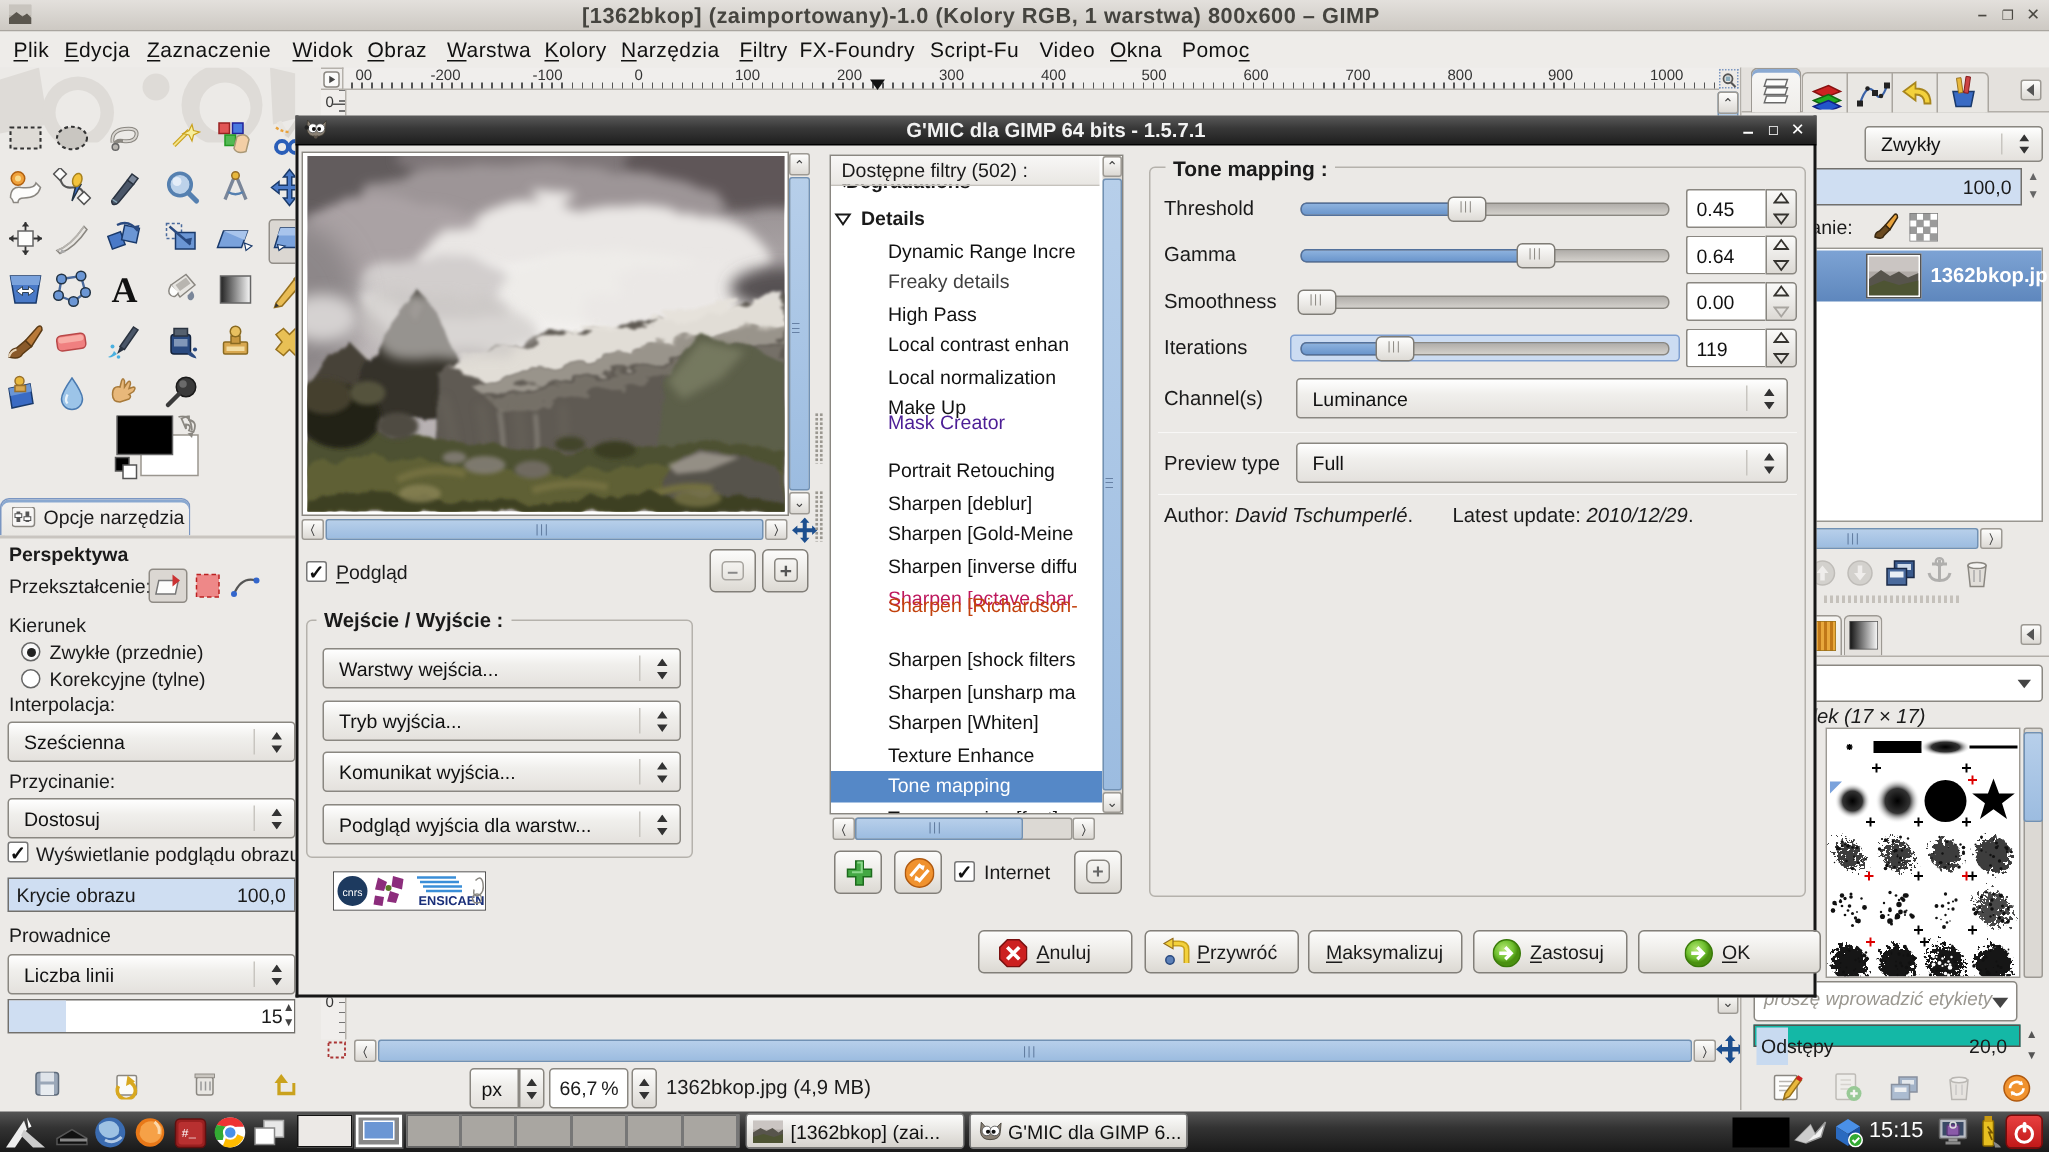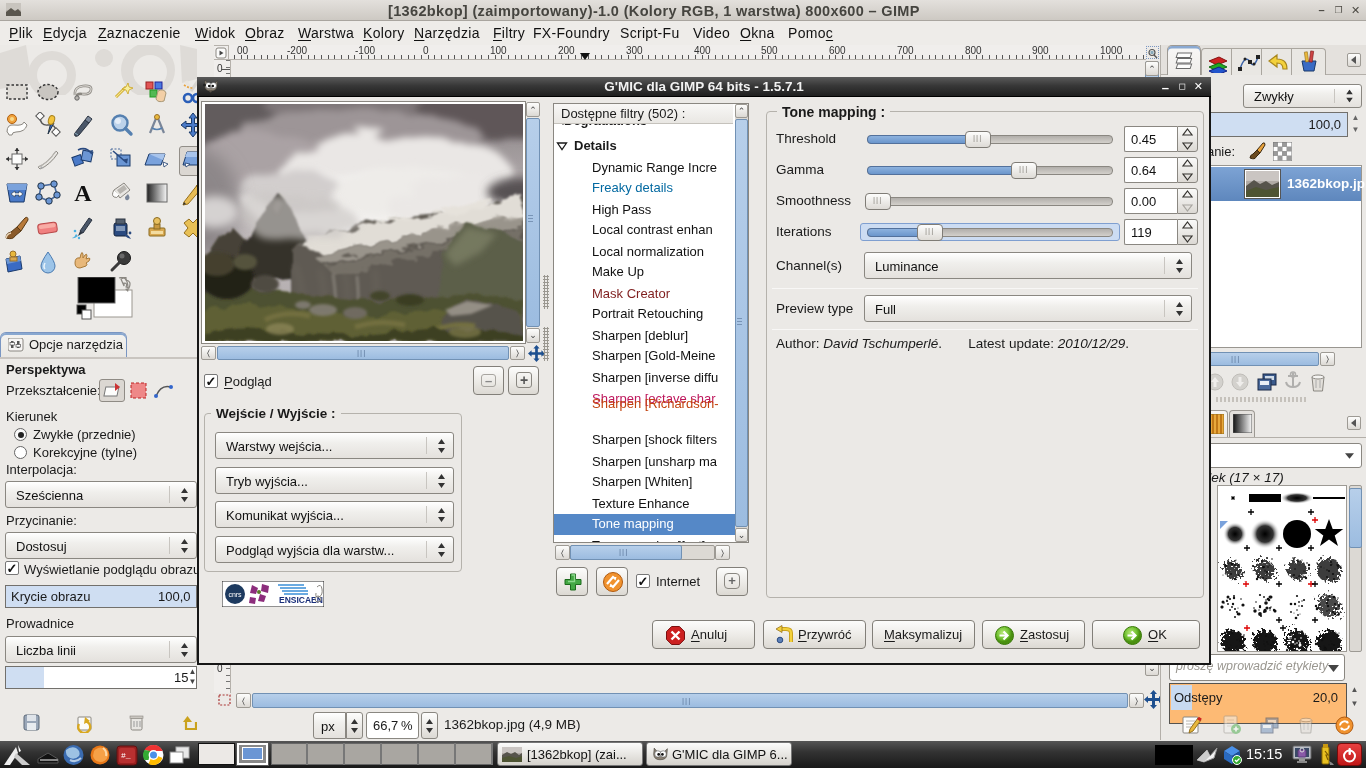--- a/index.html
+++ b/index.html
@@ -910,21 +910,21 @@
           <path d="M62 142 h6 M65 139 v6" stroke="#000" stroke-width="1.3"></path>
         </svg></div>
 <div class="sbtrack" style="left:188px;top:440px;width:13px;height:167px;background:#dcd9d4"></div>
 <div class="sbthumbblue" style="left:188px;top:443px;width:13px;height:60px"></div>
 <div class="abs" style="left:8px;top:609px;width:176px;height:27px;background:#fff;border:1px solid #8a8781;border-radius:3px">
         <span class="abs it" style="left:6px;top:4px;color:#9a9790;font-size:12.5px;white-space:nowrap">proszę wprowadzić etykiety</span>
         <svg class="abs" style="right:5px;top:10px" width="11" height="7" viewBox="0 0 11 7">
           <path d="M0 0 L11 0 L5.5 7z" fill="#444"></path>
         </svg>
       </div>
-<div class="abs" style="left:8px;top:638px;width:178px;height:41px;background:#fdba74;border:1px solid #55534f">
+<div class="abs" style="left:8px;top:638px;width:178px;height:15px;background:#14b8a6;border:1px solid #55534f">
         <div class="abs" style="left:1px;top:1px;width:21px;height:25px;background:#c8daf0"></div>
         <span class="abs" style="left:4px;top:6px">Odstępy</span>
         <span class="abs" style="right:8px;top:6px">20,0</span>
       </div>
 <div class="abs" style="left:187px;top:638px;width:13px;height:29px;font-size:8px;color:#555;line-height:14px;text-align:center">▲<br>▼</div>
 <svg class="abs" style="left:21px;top:670px" width="20" height="20">
         <rect x="1" y="2" width="15" height="16" rx="1" fill="#fdfdfc" stroke="#8a8781"></rect>
         <path d="M4 6 h9 M4 9 h9 M4 12 h6" stroke="#b8b5b0"></path>
         <path d="M8 14 L16 3 l3 2 L11 16 l-4 2z" fill="#e8b83c" stroke="#96701d"></path>
         <path d="M16 3 l3 2" stroke="#c22" stroke-width="3"></path>
@@ -1133,26 +1133,26 @@
         <svg class="abs" style="left:4px;top:14px" width="10" height="7">
           <path d="M1 0 L5 6 L9 0" fill="none" stroke="#1a1a1a" stroke-width="1.3"></path>
         </svg>
   <div class="abs tree" style="left:20px;top:34px;font-weight:bold">Details</div>
  </div>
  <div class="abs" style="left:355px;top:27px;width:179px;height:20px;background:linear-gradient(#f8f7f6,#e9e7e3);border-bottom:1px solid #c5c2bc">
         <span class="abs" style="left:7px;top:2px">Dostępne filtry (502) :</span>
       </div>
  <div id="rows" class="abs" style="left:393px;top:27px;width:143px;height:438px;overflow:hidden;white-space:nowrap">
         <div class="abs" style="left:0;top:56px;color:#111">Dynamic Range Incre</div>
-<div class="abs" style="left:0;top:76px;color:#0369a1">Freaky details</div>
+<div class="abs" style="left:0;top:76px;color:#404040">Freaky details</div>
 <div class="abs" style="left:0;top:98px;color:#111">High Pass</div>
 <div class="abs" style="left:0;top:118px;color:#111">Local contrast enhan</div>
 <div class="abs" style="left:0;top:140px;color:#111">Local normalization</div>
 <div class="abs" style="left:0;top:160px;color:#111">Make Up</div>
-<div class="abs" style="left:0;top:182px;color:#7f1d1d">Mask Creator</div>
+<div class="abs" style="left:0;top:170px;color:#4c1d95">Mask Creator</div>
 <div class="abs" style="left:0;top:202px;color:#111">Portrait Retouching</div>
 <div class="abs" style="left:0;top:224px;color:#111">Sharpen [deblur]</div>
 <div class="abs" style="left:0;top:244px;color:#111">Sharpen [Gold-Meine</div>
 <div class="abs" style="left:0;top:266px;color:#111">Sharpen [inverse diffu</div>
 <div class="abs" style="left:0;top:287px;color:#be185d">Sharpen [octave shar</div>
 <div class="abs" style="left:0;top:292px;color:#c2410c">Sharpen [Richardson-</div>
 <div class="abs" style="left:0;top:328px;color:#111">Sharpen [shock filters</div>
 <div class="abs" style="left:0;top:350px;color:#111">Sharpen [unsharp ma</div>
 <div class="abs" style="left:0;top:370px;color:#111">Sharpen [Whiten]</div>
 <div class="abs" style="left:0;top:392px;color:#111">Texture Enhance</div>
@@ -1287,21 +1287,21 @@
               <stop offset="0" stop-color="#b8e878"></stop>
               <stop offset=".7" stop-color="#6fc02f"></stop>
               <stop offset="1" stop-color="#4a9010"></stop>
             </radialGradient>
           </defs>
           <circle cx="9.5" cy="9.5" r="9" fill="url(#gn1)" stroke="#3a7a0a"></circle>
           <path d="M4.5 9.5 L11 9.5 M8.5 5.5 L12.5 9.5 L8.5 13.5" fill="none" stroke="#fff" stroke-width="2.2"></path>
         </svg>
   <span class="abs" style="left:37px;top:6px"><u>Z</u>astosuj</span>
  </div>
- <div class="btn" style="left:893px;top:543px;width:108px;height:29px">
+ <div class="btn" style="left:893px;top:543px;width:122px;height:29px">
   <svg class="abs" style="left:30px;top:5px" width="19" height="19" viewBox="0 0 19 19">
           <circle cx="9.5" cy="9.5" r="9" fill="url(#gn1)" stroke="#3a7a0a"></circle>
           <path d="M4.5 9.5 L11 9.5 M8.5 5.5 L12.5 9.5 L8.5 13.5" fill="none" stroke="#fff" stroke-width="2.2"></path>
         </svg>
   <span class="abs" style="left:55px;top:6px"><u>O</u>K</span>
  </div>
 </div>
 
 <div class="abs" id="taskbar" style="left:0;top:741px;width:1366px;height:27px;background:linear-gradient(#555,#333 40%,#191919);z-index:30">
  <svg class="abs" style="left:2px;top:2px" width="32" height="24">

